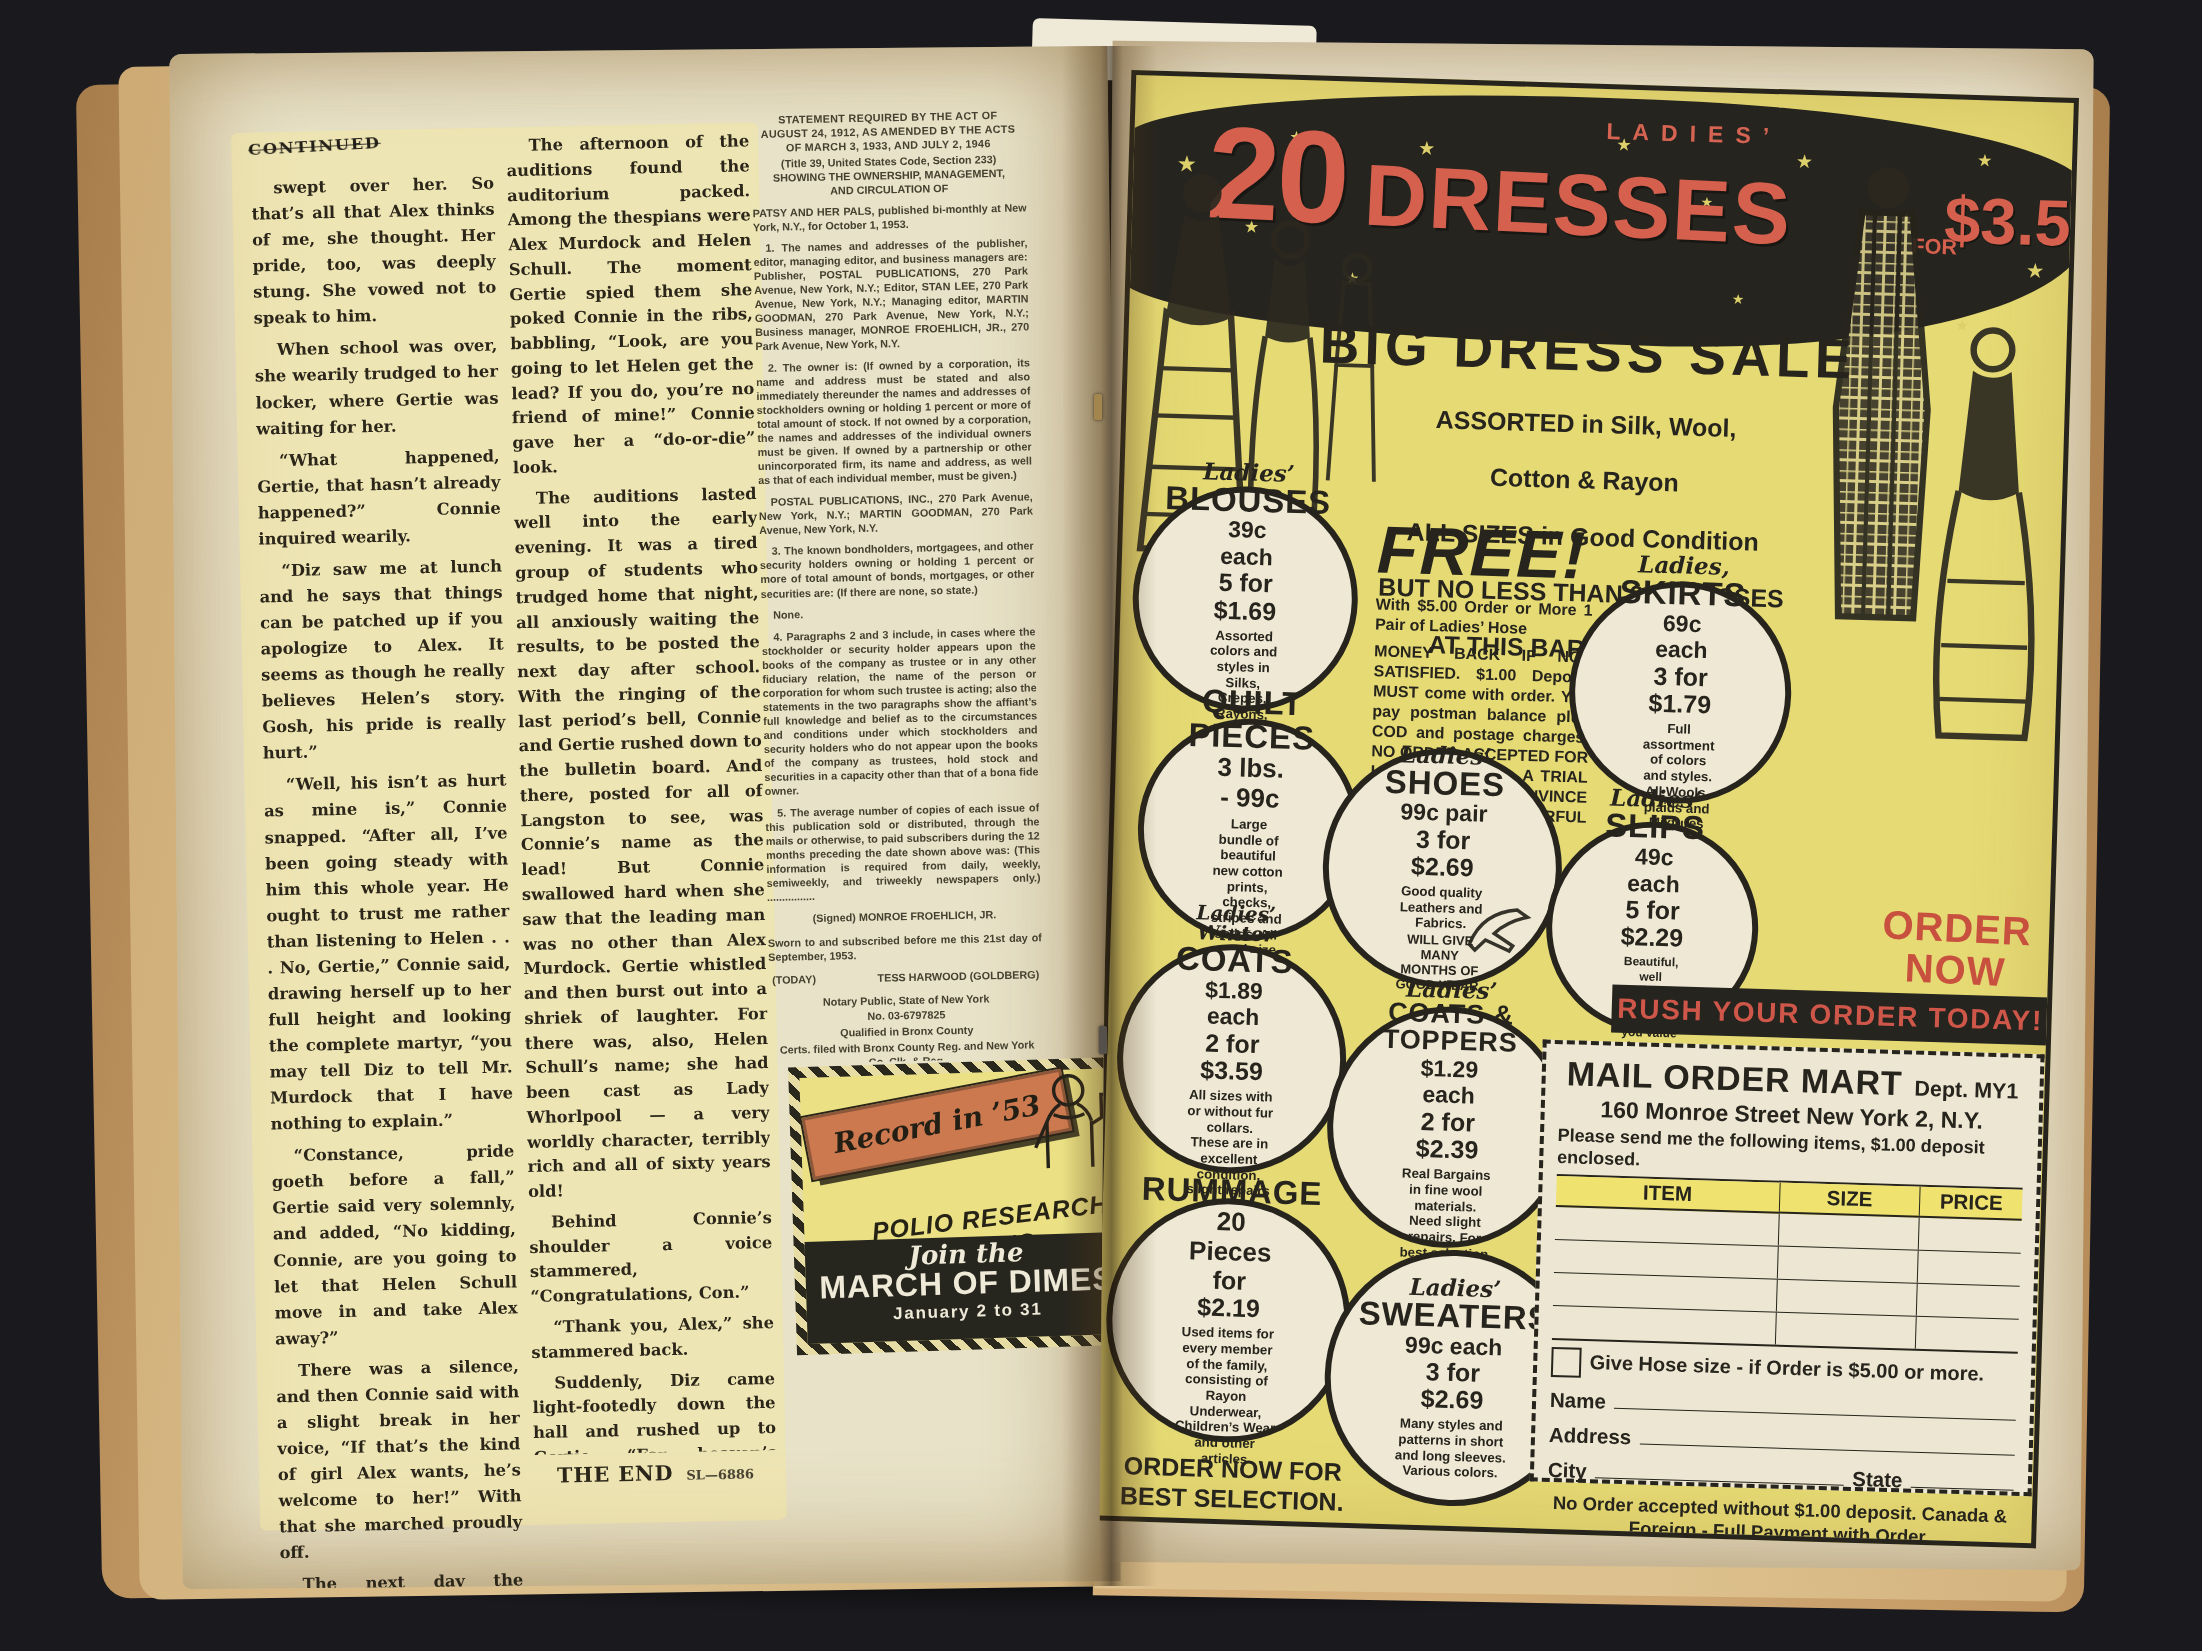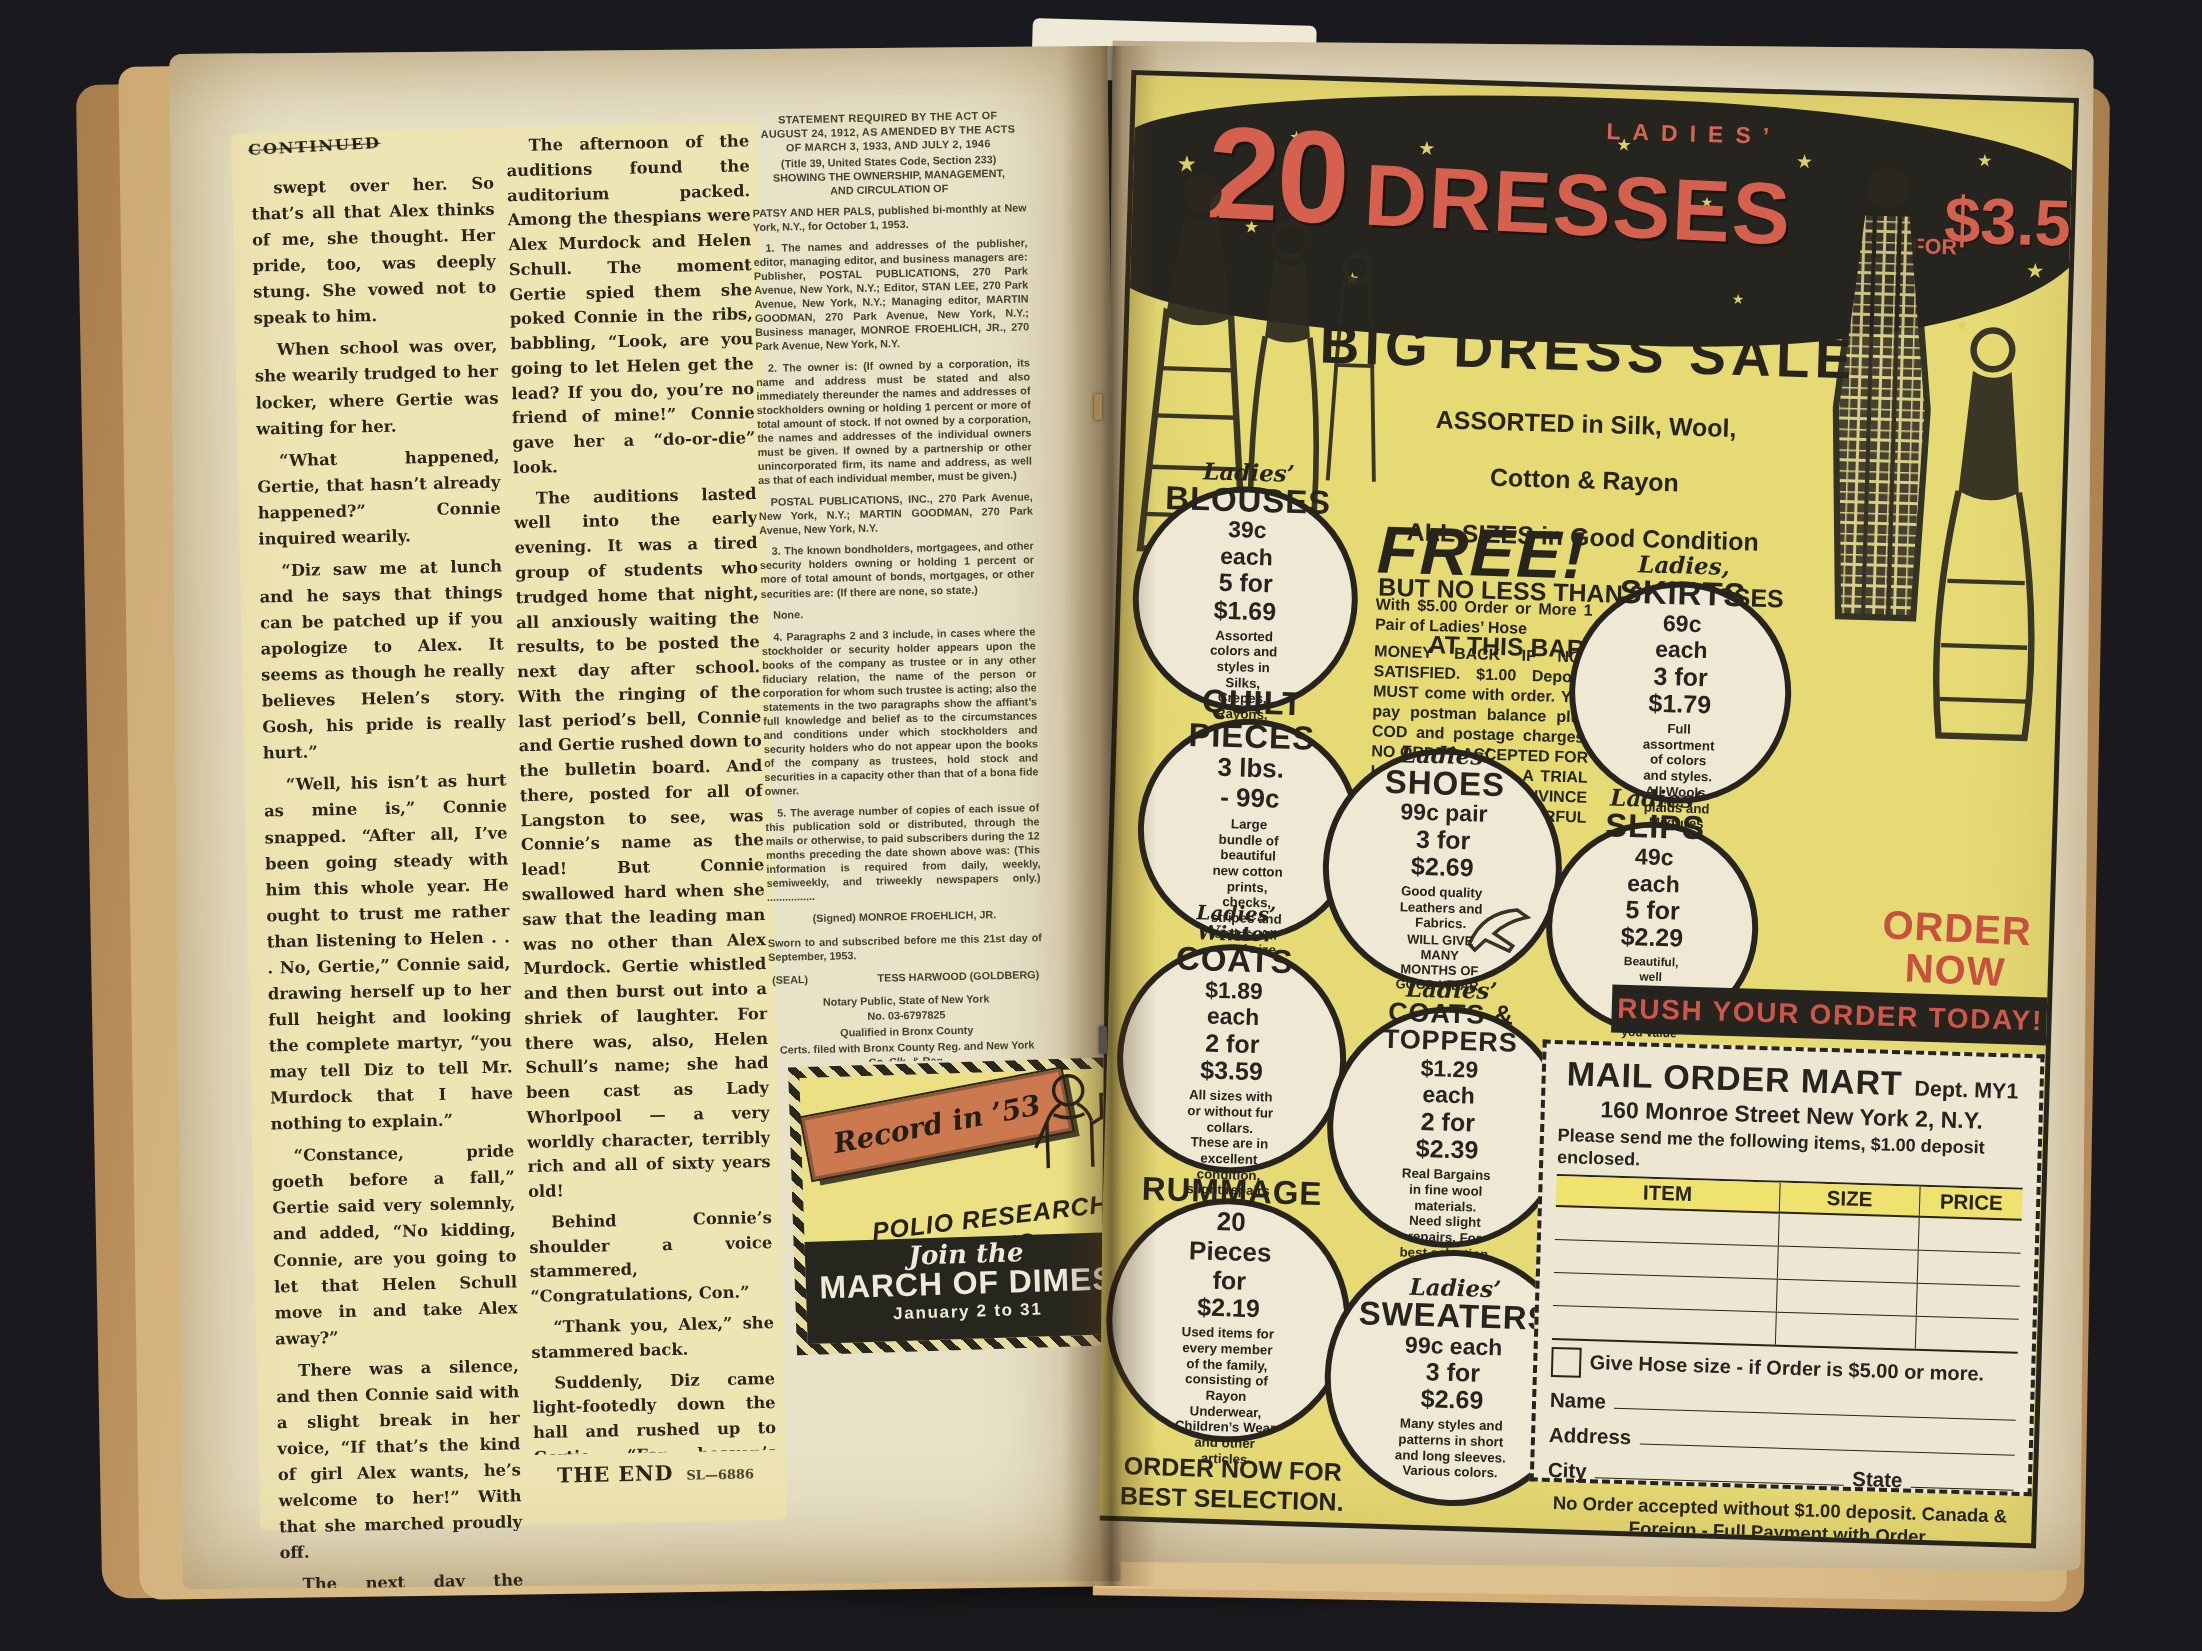--- a/index.html
+++ b/index.html
@@ -150,21 +150,21 @@
             <p>2. The owner is: (If owned by a corporation, its name and address must be stated and also immediately thereunder the names and addresses of stockholders owning or holding 1 percent or more of total amount of stock. If not owned by a corporation, the names and addresses of the individual owners must be given. If owned by a partnership or other unincorporated firm, its name and address, as well as that of each individual member, must be given.)</p>
             <p>POSTAL PUBLICATIONS, INC., 270 Park Avenue, New York, N.Y.; MARTIN GOODMAN, 270 Park Avenue, New York, N.Y.</p>
             <p>3. The known bondholders, mortgagees, and other security holders owning or holding 1 percent or more of total amount of bonds, mortgages, or other securities are: (If there are none, so state.)</p>
             <p>None.</p>
             <p>4. Paragraphs 2 and 3 include, in cases where the stockholder or security holder appears upon the books of the company as trustee or in any other fiduciary relation, the name of the person or corporation for whom such trustee is acting; also the statements in the two paragraphs show the affiant’s full knowledge and belief as to the circumstances and conditions under which stockholders and security holders who do not appear upon the books of the company as trustees, hold stock and securities in a capacity other than that of a bona fide owner.</p>
             <p>5. The average number of copies of each issue of this publication sold or distributed, through the mails or otherwise, to paid subscribers during the 12 months preceding the date shown above was: (This information is required from daily, weekly, semiweekly, and triweekly newspapers only.) ................</p>
           </div>
         <div class="st-signed">(Signed) MONROE FROEHLICH, JR.</div>
         <div class="st-sworn">Sworn to and subscribed before me this 21st day of September, 1953.</div>
         <div class="st-seal-row">
-          <span>(SEAL)</span>
+          <span>(TODAY)</span>
           <span>TESS HARWOOD (GOLDBERG)</span>
         </div>
         <div class="st-notary">
             <p>Notary Public, State of New York</p>
             <p>No. 03-6797825</p>
             <p>Qualified in Bronx County</p>
             <p>Certs. filed with Bronx County Reg. and New York Co. Clk. &amp; Reg.</p>
           </div>
       </div>
 

